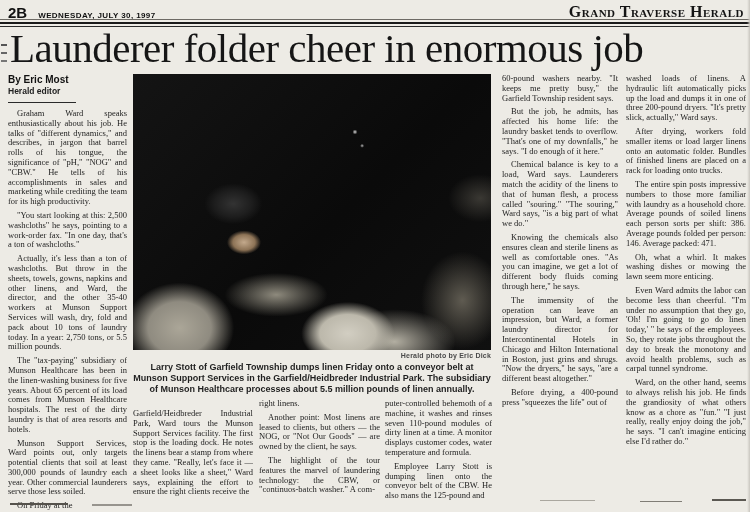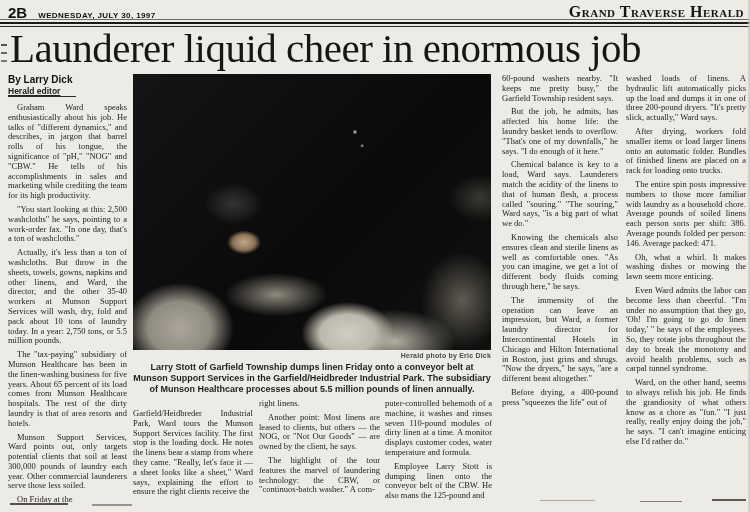--- a/index.html
+++ b/index.html
@@ -40,21 +40,21 @@
   #col1{left:8px;width:119px;height:438px;}
   #col2{left:133px;top:409px;width:120px;height:113px;}
   #col3{left:259px;top:399px;width:121px;height:113px;}
   #col4{left:385px;top:399px;width:107px;height:113px;}
   #col5{left:502px;width:116px;height:438px;}
   #col6{left:626px;width:120px;height:438px;}
   
   .byline{margin-bottom:6px;}
   .byline-author{font:bold 10px "Liberation Sans", sans-serif;color:#111;}
   .byline-role{font:bold 8.5px "Liberation Sans", sans-serif;color:#222;
-    display:inline-block;border-bottom:1.5px solid #2a2a2a;padding:1px 16px 0 0;text-decoration:underline;}
+    display:inline-block;border-bottom:1.5px solid #2a2a2a;padding:1px 16px 6px 0;}
   
   .photo{
     position:absolute;left:133px;top:74px;width:358px;height:276px;
     background:
       radial-gradient(circle 2.5px at 62% 21%, #d9d9d9 0%, rgba(0,0,0,0) 100%),
       radial-gradient(circle 2px at 64% 26%, #b5b5b5 0%, rgba(0,0,0,0) 100%),
       radial-gradient(ellipse 20px 14px at 31% 61%, #c3a98c 0%, #8d7356 55%, rgba(18,18,18,0) 85%),
       radial-gradient(ellipse 34px 24px at 28% 47%, #333333 0%, #1d1d1d 55%, rgba(10,10,10,0) 85%),
       radial-gradient(ellipse 66px 28px at 40% 80%, #8e8a7d 0%, rgba(20,20,20,0) 78%),
       radial-gradient(ellipse 70px 58px at 13% 92%, #aba698 0%, #8f8b80 45%, rgba(18,18,18,0) 78%),
@@ -89,25 +89,25 @@
 <div class="hdr-left">
   <span class="pageno">2B</span>
   <span class="hdr-date">WEDNESDAY, JULY 30, 1997</span>
 </div>
 <div class="masthead">Grand Traverse Herald</div>
 <div class="rule thin"></div>
 <div class="rule db1"></div>
 <div class="rule db2"></div>
 
 <div class="fold-mark"></div>
-<h1 class="headline" style="margin:0;font-weight:normal;">Launderer liquid cheer in enormous job</h1>
+<h1 class="headline" style="margin:0;font-weight:normal;">Launderer folder cheer in enormous job</h1>
 
 <div class="col" id="col1">
   <div class="byline">
-    <div class="byline-author">By Larry Dick</div>
+    <div class="byline-author">By Eric Most</div>
     <div class="byline-role">Herald editor</div>
   </div>
   <div>
       <p class="para">Graham Ward speaks enthusiastically about his job. He talks of "different dynamics," and describes, in jargon that barrel rolls of his tongue, the significance of "pH," "NOG" and "CBW." He tells of his accomplishments in sales and marketing while crediting the team for its high productivity.</p>
       <p class="para">"You start looking at this: 2,500 washcloths" he says, pointing to a work-order fax. "In one day, that's a ton of washcloths."</p>
       <p class="para">Actually, it's less than a ton of washcloths. But throw in the sheets, towels, gowns, napkins and other linens, and Ward, the director, and the other 35-40 workers at Munson Support Services will wash, dry, fold and pack about 10 tons of laundry today. In a year: 2,750 tons, or 5.5 million pounds.</p>
       <p class="para">The "tax-paying" subsidiary of Munson Healthcare has been in the linen-washing business for five years. About 65 percent of its load comes from Munson Healthcare hospitals. The rest of the dirty laundry is that of area resorts and hotels.</p>
       <p class="para">Munson Support Services, Ward points out, only targets potential clients that soil at least 300,000 pounds of laundry each year. Other commercial launderers serve those less soiled.</p>
       <p class="para">On Friday at the</p>
     </div>

